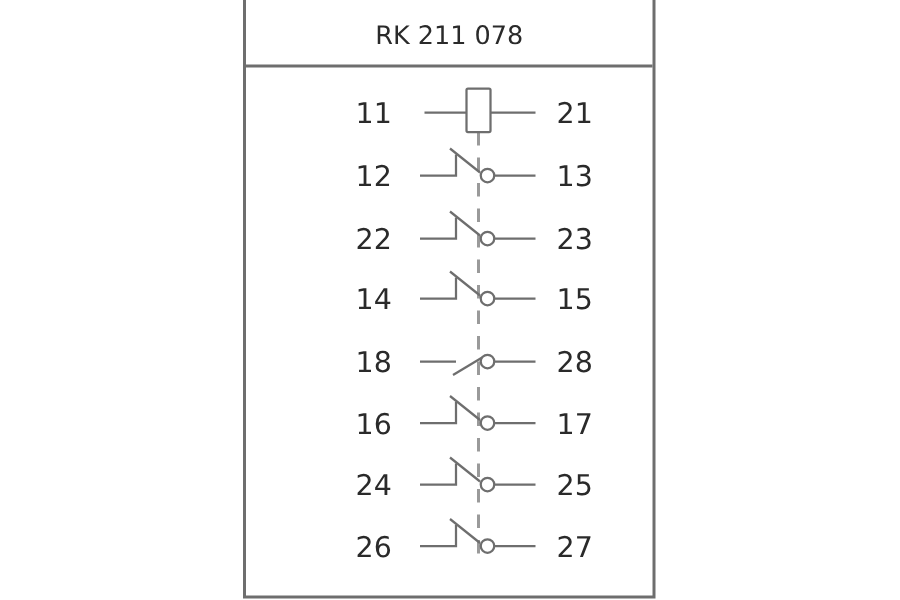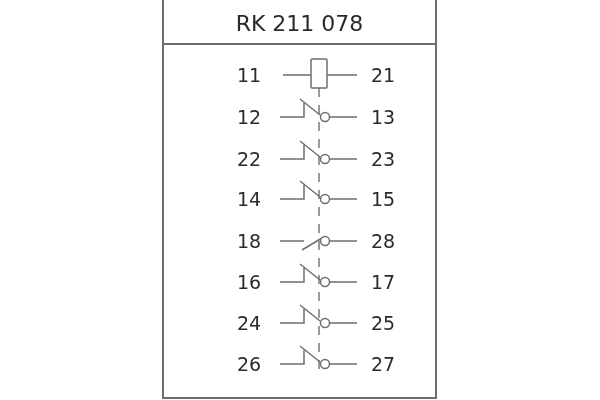--- a/index.html
+++ b/index.html
@@ -8,21 +8,21 @@
       font-family: "DejaVu Sans", sans-serif;
     }
     .frame {
       position: absolute; left: 162px; top: -2px; width: 271px; height: 397px;
       border: 2px solid #6e6e6e; box-sizing: content-box; background: #fff;
     }
     .header {
       position: absolute; left: 0; top: 0; width: 271px; height: 45px;
       border-bottom: 2px solid #6e6e6e; box-sizing: border-box;
       display: flex; align-items: center; justify-content: center;
-      font-size: 22px; color: #2a2a2a; padding-top: 4px;
+      font-size: 17px; color: #2a2a2a; padding-top: 4px;
     }
     svg.schem { position: absolute; left: 0; top: 0; }
     .lbl { font-family: "DejaVu Sans", sans-serif; font-size: 19px; fill: #2a2a2a; }
   </style>
 </head>
 <body>
 
 <div class="frame">
   <div class="header">RK 211 078</div>
 </div>

